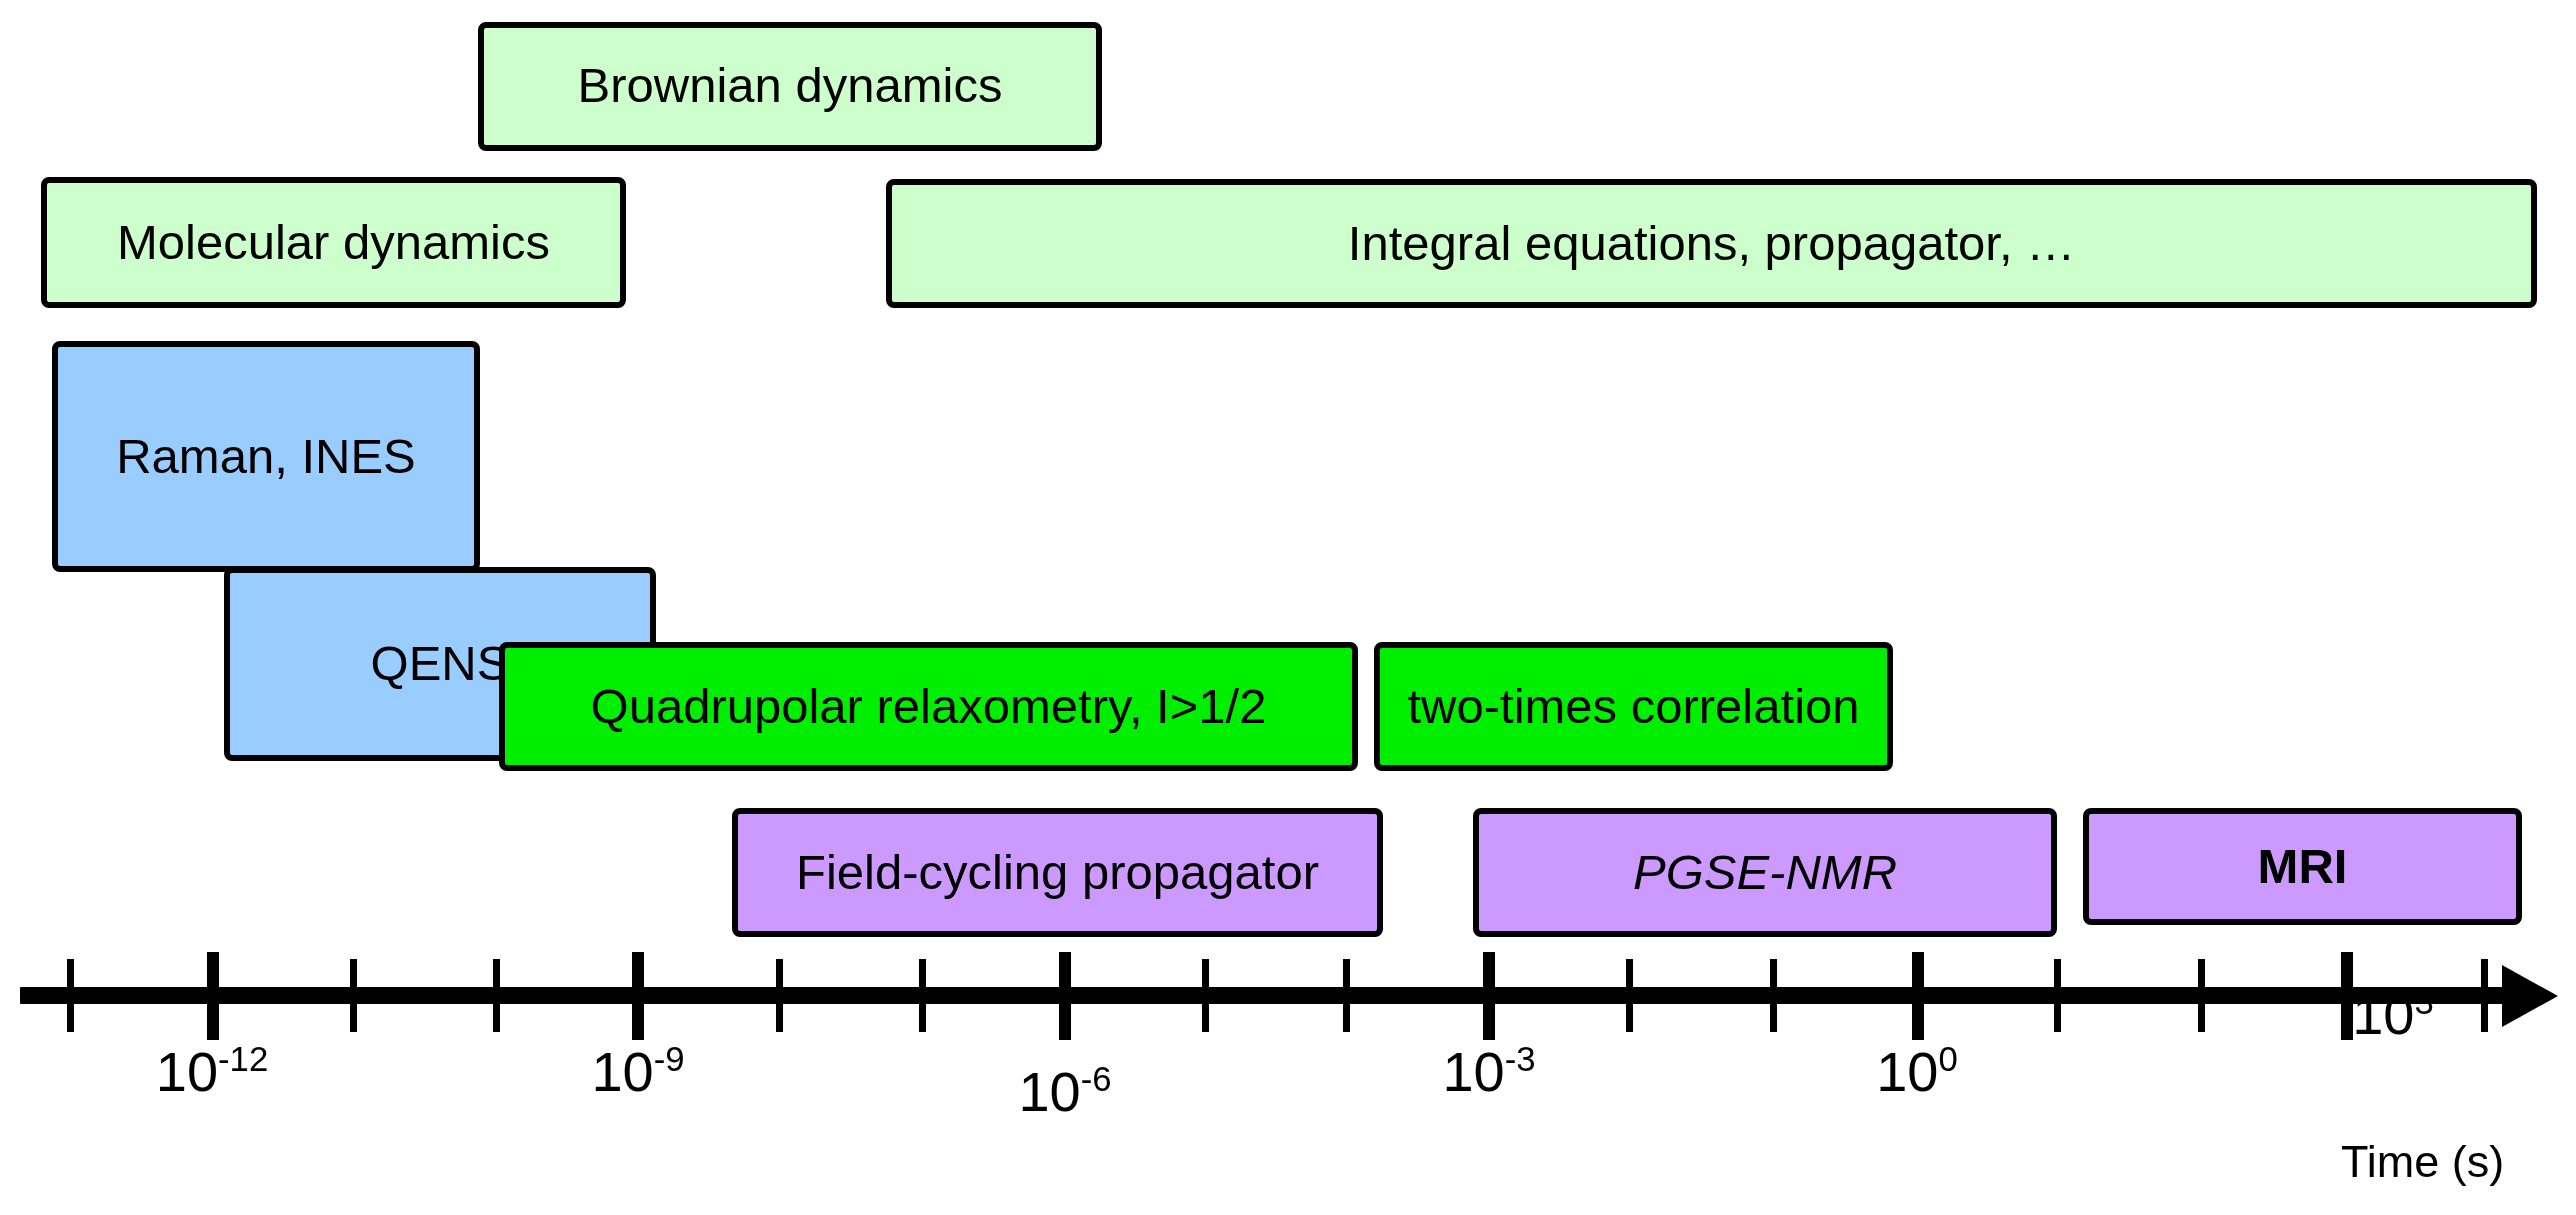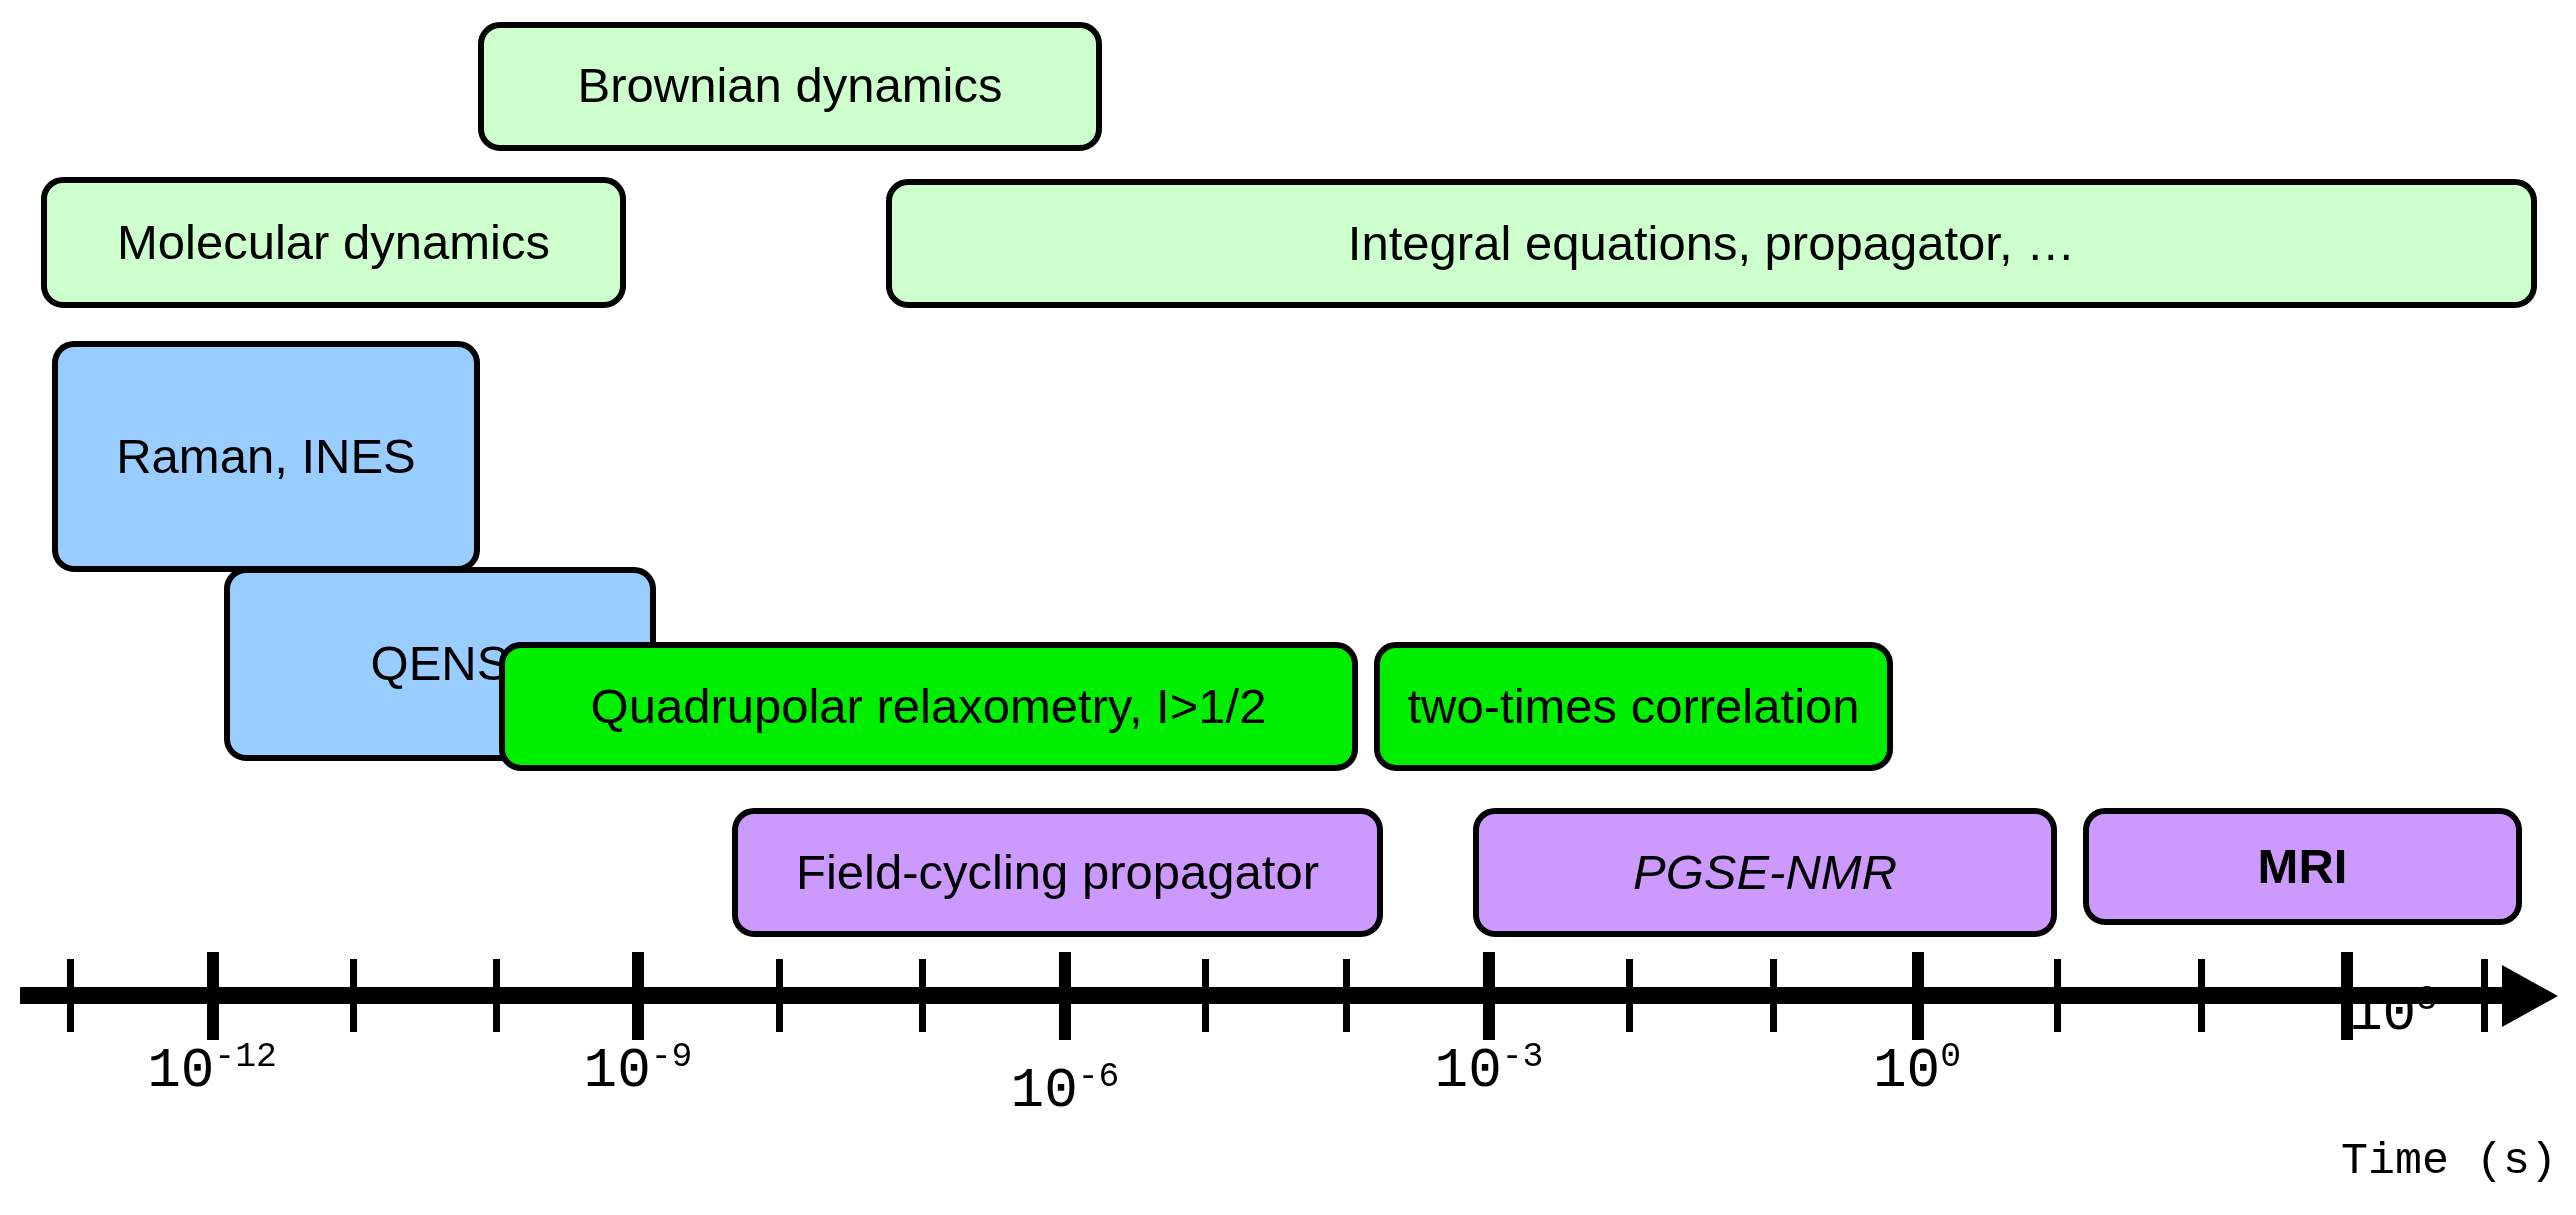--- a/index.html
+++ b/index.html
@@ -18,38 +18,38 @@
     height: 1215px;
     background: #ffffff;
     overflow: hidden;
   }
 
   
   .box {
     position: absolute;
     box-sizing: border-box;
     border: 6.3px solid #000000;
-    border-radius: 22px;
+    border-radius: 8px;
     display: flex;
     align-items: center;
     justify-content: center;
     text-align: center;
     font-size: 49px;
     line-height: 1.05;
     color: #000000;
     padding: 0 16px;
     white-space: nowrap;
   }
   .box.lightgreen { background: #ccffcc; }
   .box.blue       { background: #99ccff; }
   .box.green      { background: #00ee00; }
   .box.purple     { background: #cc99ff; }
 
   
-  #axis-group { position: absolute; left: 0; top: 0; width: 2576px; height: 1215px; font-family: Liberation Mono, monospace; }
+  #axis-group { position: absolute; left: 0; top: 0; width: 2576px; height: 1215px; }
   .axis-line {
     position: absolute;
     background: #000000;
     height: 17px;
     border-radius: 0.9px;
   }
   .tick {
     position: absolute;
     background: #000000;
   }

